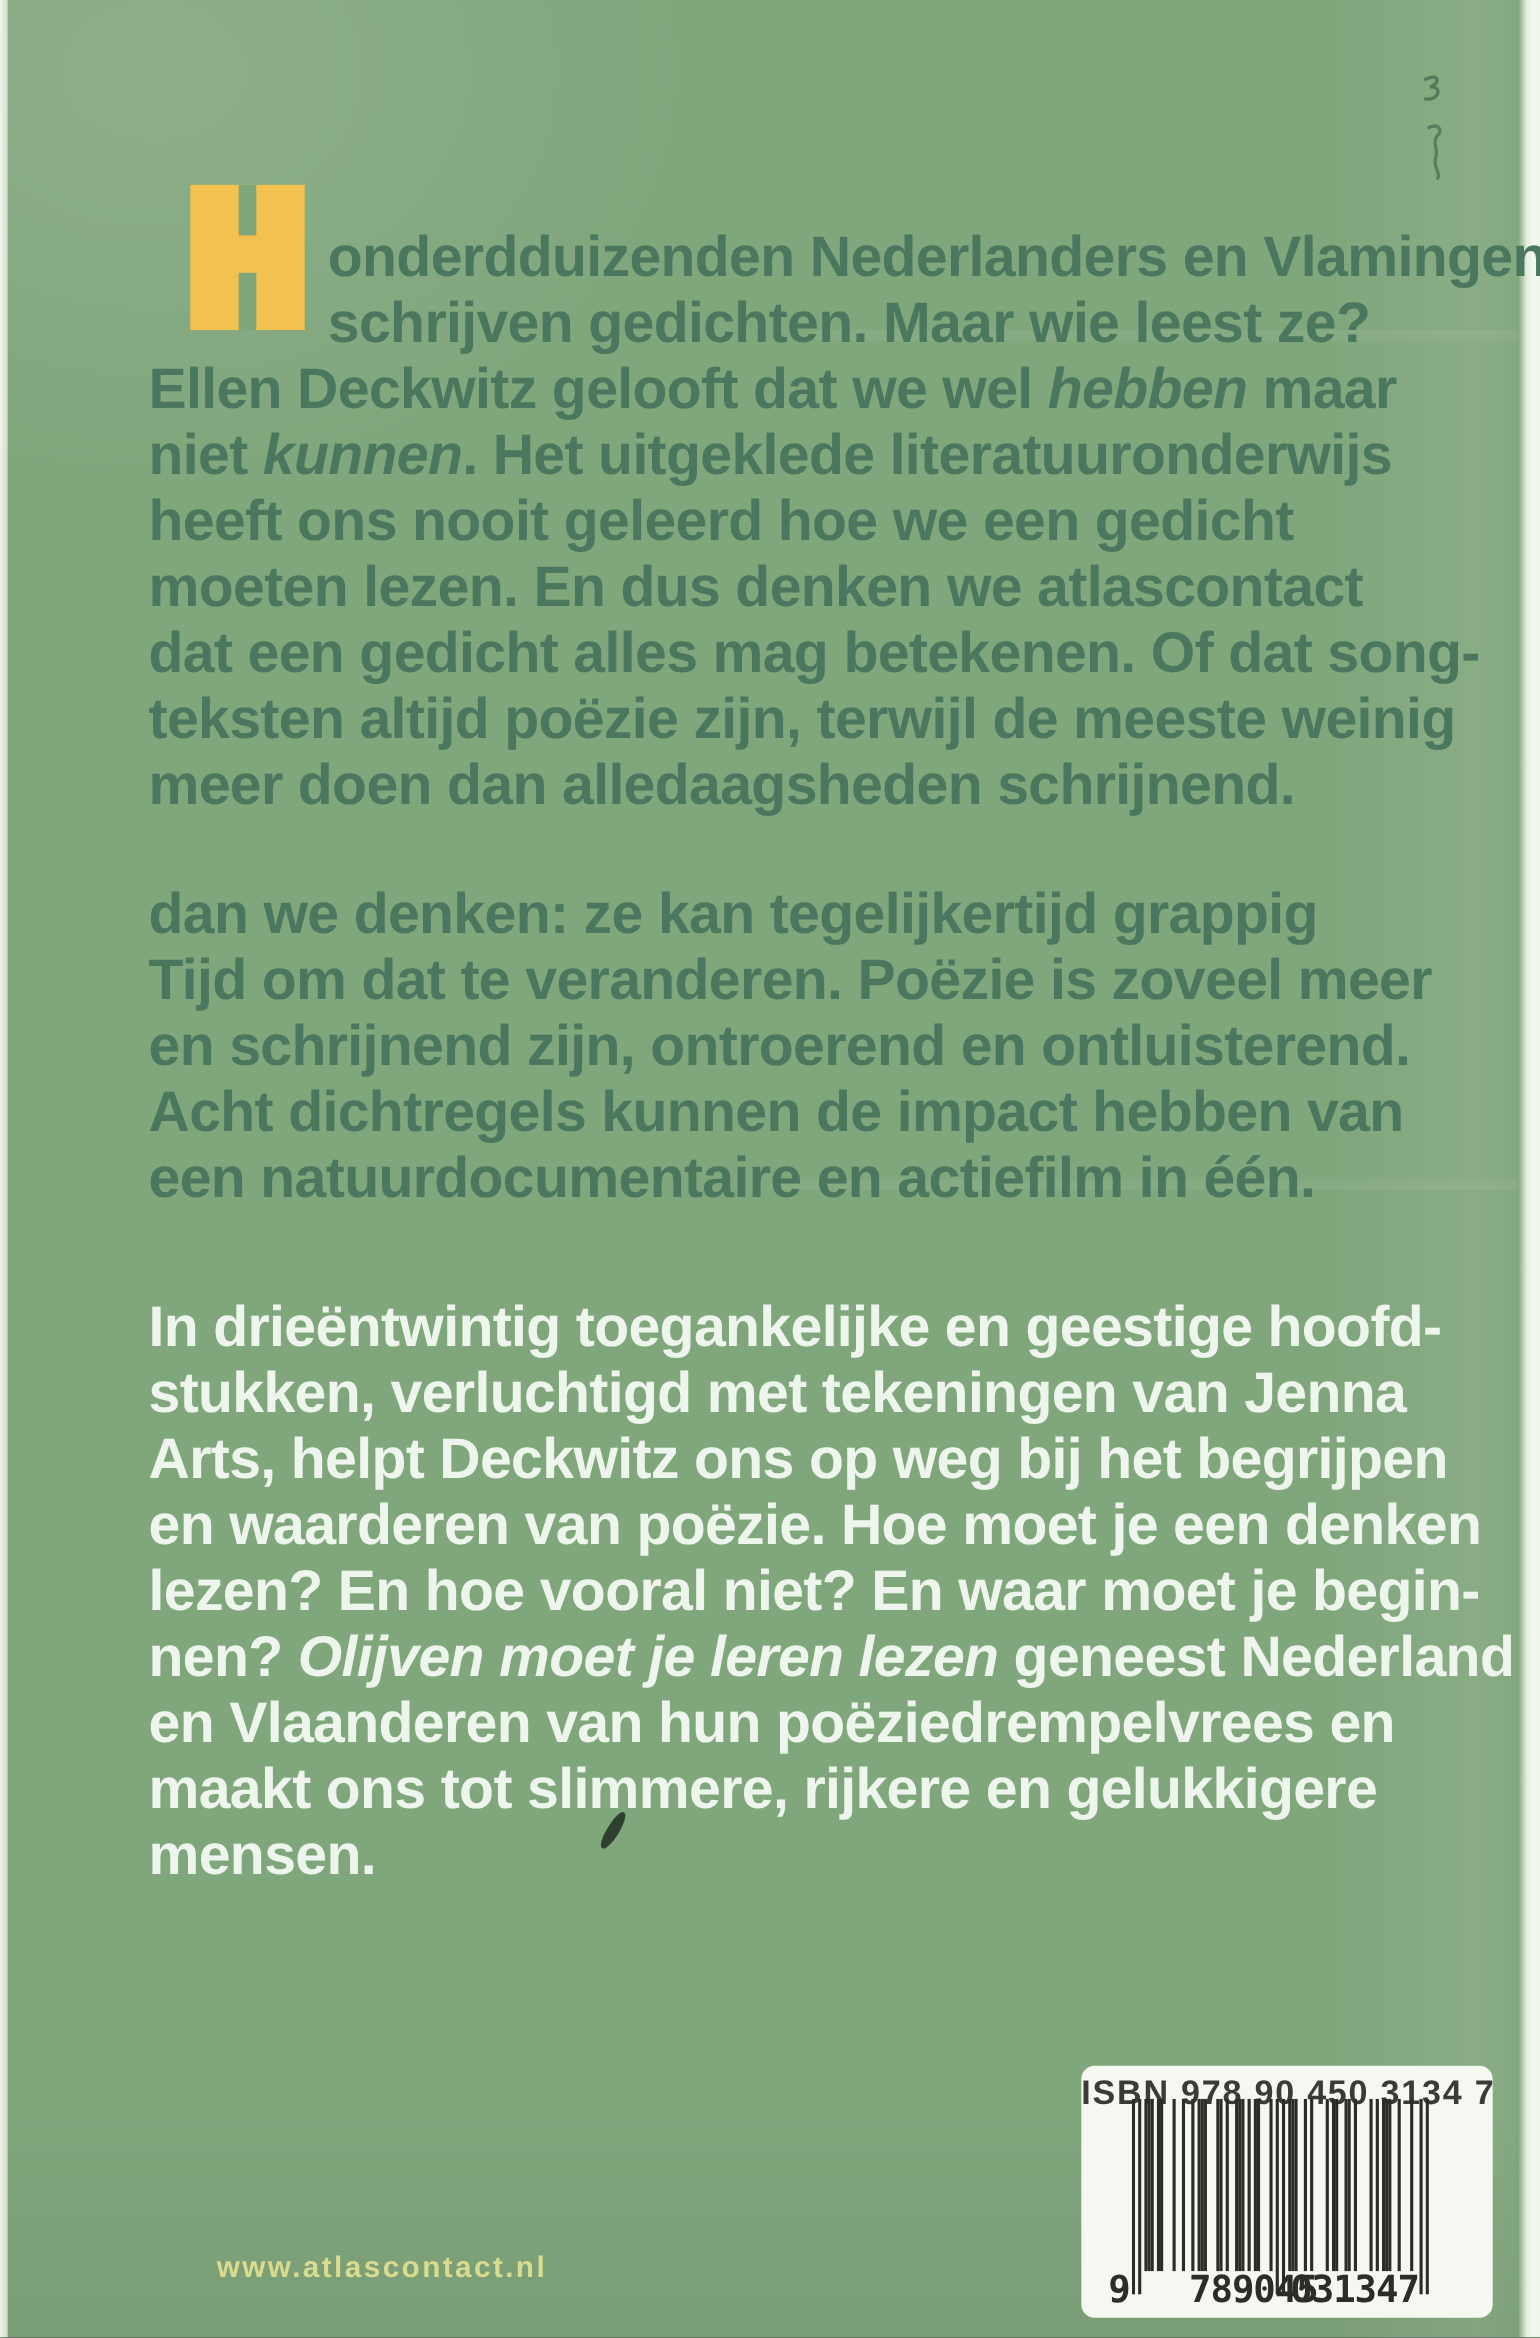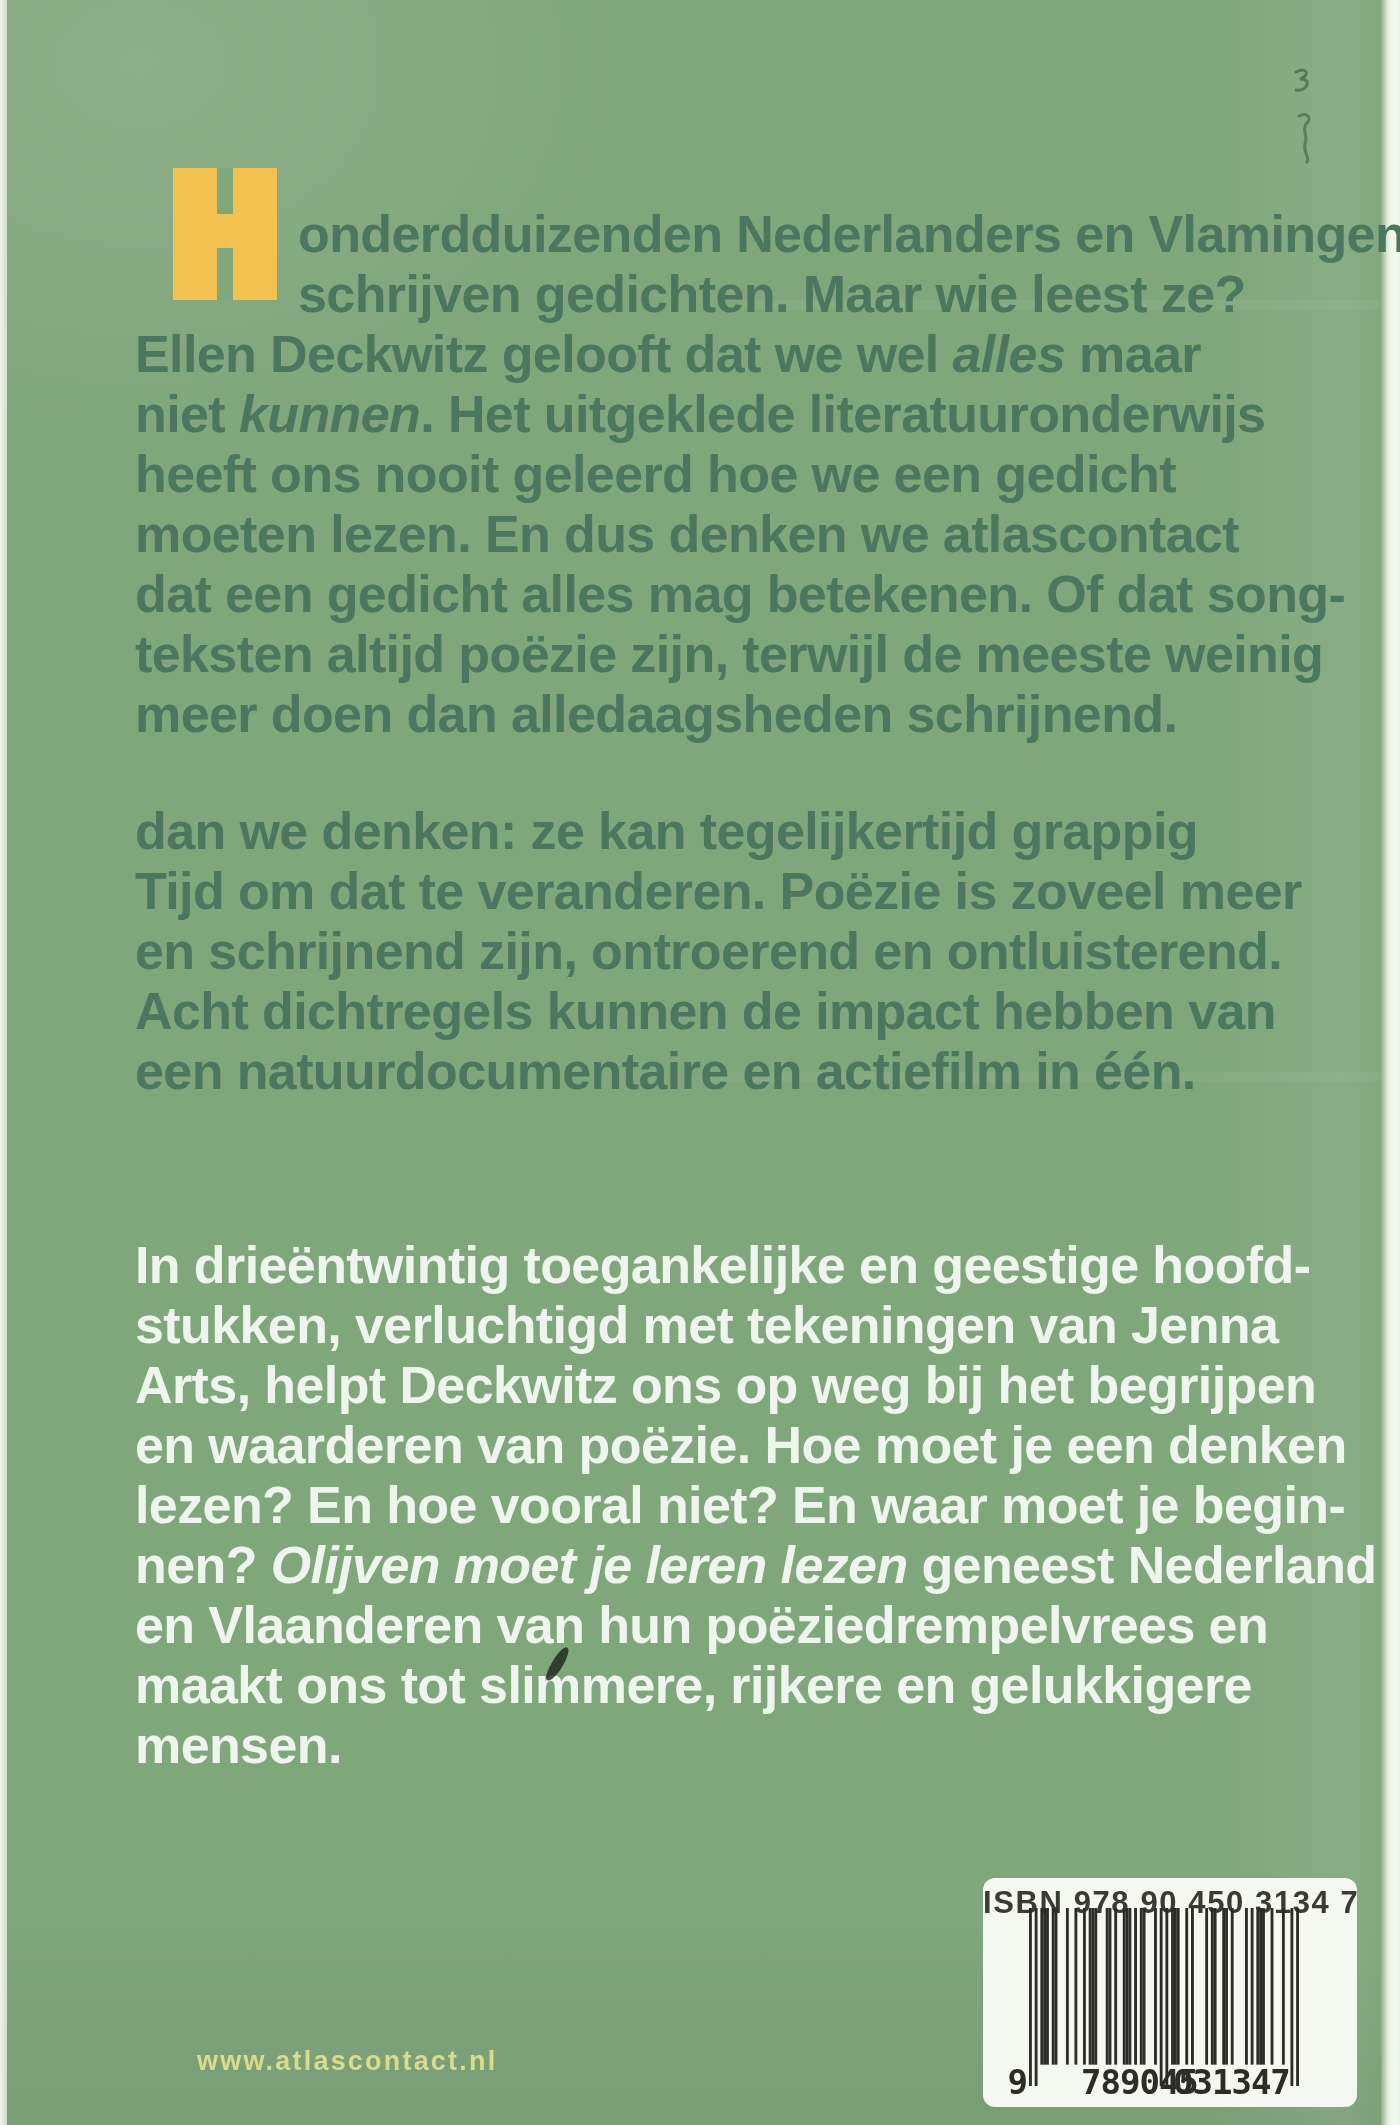--- a/index.html
+++ b/index.html
@@ -78,36 +78,36 @@
   <div class="dropcap">
     <span class="sr">H</span>
     <div class="notch top"></div>
     <div class="notch bot"></div>
   </div>
 
   <div id="text-area">
       <div class="para dark" style="top: 204px;">
         <div class="line indent">onderdduizenden Nederlanders en Vlamingen</div>
         <div class="line indent">schrijven gedichten. Maar wie leest ze?</div>
-        <div class="line">Ellen Deckwitz gelooft dat we wel <em class="it">alles</em> maar</div>
+        <div class="line">Ellen Deckwitz gelooft dat we wel <em class="it">hebben</em> maar</div>
         <div class="line">niet <em class="it">kunnen</em>. Het uitgeklede literatuuronderwijs</div>
         <div class="line">heeft ons nooit geleerd hoe we een gedicht</div>
         <div class="line">moeten lezen. En dus denken we atlascontact</div>
         <div class="line">dat een gedicht alles mag betekenen. Of dat song-</div>
         <div class="line">teksten altijd poëzie zijn, terwijl de meeste weinig</div>
         <div class="line">meer doen dan alledaagsheden schrijnend.</div>
       </div>
       <div class="para dark" style="top: 801px;">
         <div class="line">dan we denken: ze kan tegelijkertijd grappig</div>
         <div class="line">Tijd om dat te veranderen. Poëzie is zoveel meer</div>
         <div class="line">en schrijnend zijn, ontroerend en ontluisterend.</div>
         <div class="line">Acht dichtregels kunnen de impact hebben van</div>
         <div class="line">een natuurdocumentaire en actiefilm in één.</div>
       </div>
-      <div class="para light" style="top: 1235px;">
+      <div class="para light" style="top: 1177px;">
         <div class="line">In drieëntwintig toegankelijke en geestige hoofd-</div>
         <div class="line">stukken, verluchtigd met tekeningen van Jenna</div>
         <div class="line">Arts, helpt Deckwitz ons op weg bij het begrijpen</div>
         <div class="line">en waarderen van poëzie. Hoe moet je een denken</div>
         <div class="line">lezen? En hoe vooral niet? En waar moet je begin-</div>
         <div class="line">nen? <em class="it">Olijven moet je leren lezen</em> geneest Nederland</div>
         <div class="line">en Vlaanderen van hun poëziedrempelvrees en</div>
         <div class="line">maakt ons tot slimmere, rijkere en gelukkigere</div>
         <div class="line">mensen.</div>
       </div>

